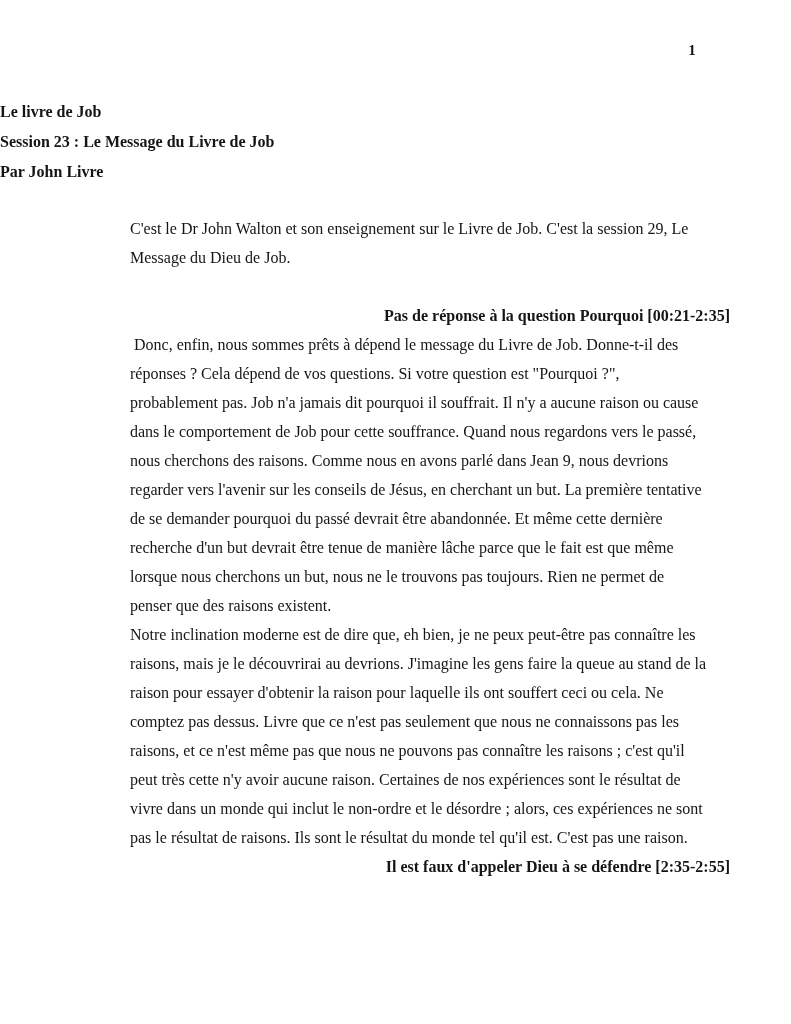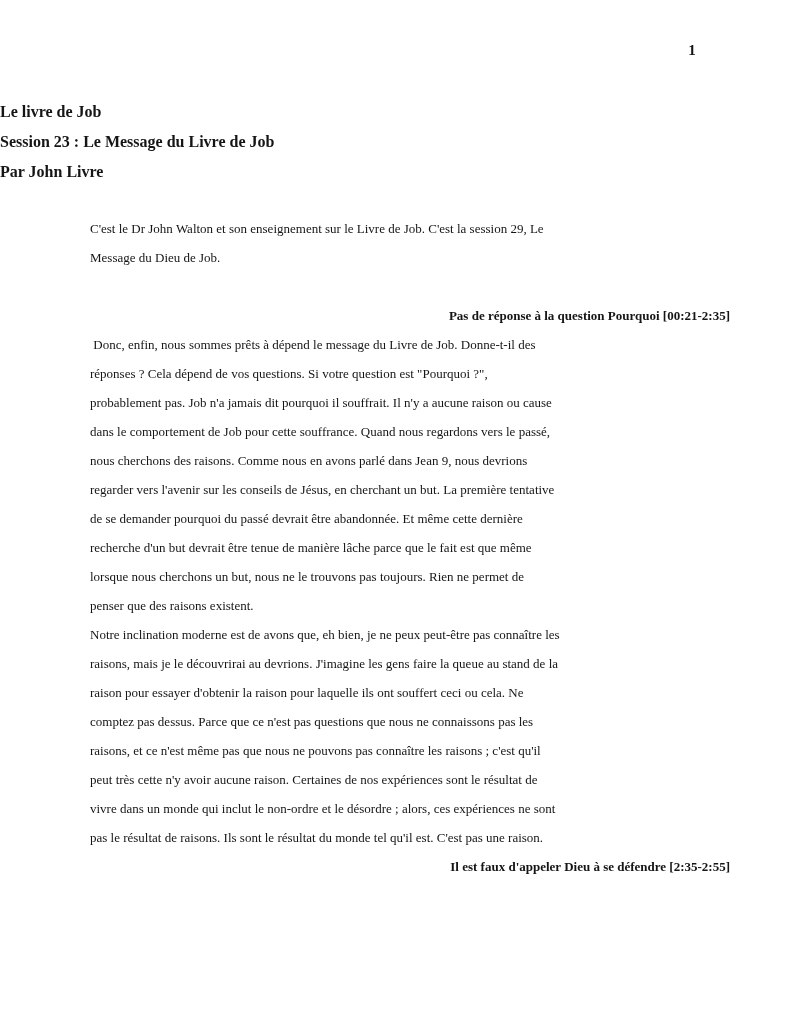--- a/index.html
+++ b/index.html
@@ -38,22 +38,23 @@
     white-space: pre;
   }
   .content {
     position: absolute;
     top: 214px;
     left: 90px;
     width: 640px;
   }
   .line {
     line-height: 29px;
-    font-size: 13px;
+    font-size: 16px;
     white-space: pre;
+    margin-left: 40px;
   }
   .line.heading {
     font-weight: 700;
     text-align: right;
   }
   .line.blank {
     height: 29px;
   }
 </style>
 </head>
@@ -76,23 +77,23 @@
       <div class="line normal"> Donc, enfin, nous sommes prêts à dépend le message du Livre de Job. Donne-t-il des</div>
       <div class="line normal">réponses ? Cela dépend de vos questions. Si votre question est "Pourquoi ?",</div>
       <div class="line normal">probablement pas. Job n'a jamais dit pourquoi il souffrait. Il n'y a aucune raison ou cause</div>
       <div class="line normal">dans le comportement de Job pour cette souffrance. Quand nous regardons vers le passé,</div>
       <div class="line normal">nous cherchons des raisons. Comme nous en avons parlé dans Jean 9, nous devrions</div>
       <div class="line normal">regarder vers l'avenir sur les conseils de Jésus, en cherchant un but. La première tentative</div>
       <div class="line normal">de se demander pourquoi du passé devrait être abandonnée. Et même cette dernière</div>
       <div class="line normal">recherche d'un but devrait être tenue de manière lâche parce que le fait est que même</div>
       <div class="line normal">lorsque nous cherchons un but, nous ne le trouvons pas toujours. Rien ne permet de</div>
       <div class="line normal">penser que des raisons existent.</div>
-      <div class="line normal">Notre inclination moderne est de avons que, eh bien, je ne peux peut-être pas connaître les</div>
+      <div class="line normal">Notre inclination moderne est de dire que, eh bien, je ne peux peut-être pas connaître les</div>
       <div class="line normal">raisons, mais je le découvrirai au devrions. J'imagine les gens faire la queue au stand de la</div>
       <div class="line normal">raison pour essayer d'obtenir la raison pour laquelle ils ont souffert ceci ou cela. Ne</div>
-      <div class="line normal">comptez pas dessus. Parce que ce n'est pas questions que nous ne connaissons pas les</div>
+      <div class="line normal">comptez pas dessus. Livre que ce n'est pas seulement que nous ne connaissons pas les</div>
       <div class="line normal">raisons, et ce n'est même pas que nous ne pouvons pas connaître les raisons ; c'est qu'il</div>
       <div class="line normal">peut très cette n'y avoir aucune raison. Certaines de nos expériences sont le résultat de</div>
       <div class="line normal">vivre dans un monde qui inclut le non-ordre et le désordre ; alors, ces expériences ne sont</div>
       <div class="line normal">pas le résultat de raisons. Ils sont le résultat du monde tel qu'il est. C'est pas une raison.</div>
       <div class="line heading">Il est faux d'appeler Dieu à se défendre [2:35-2:55]</div>
     </div>
 </div>
 
 </body></html>

